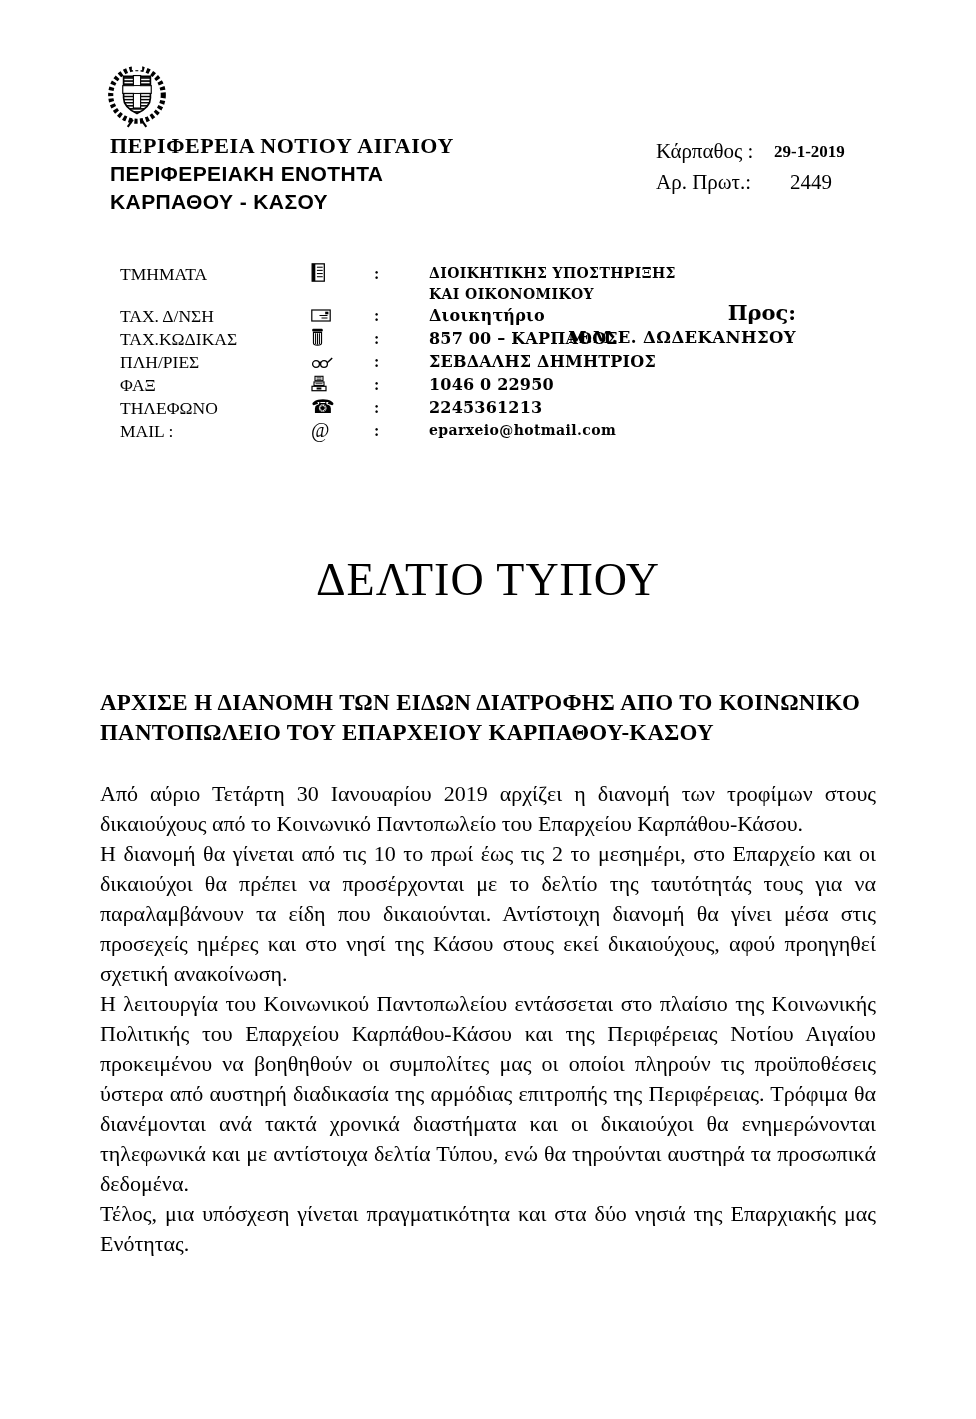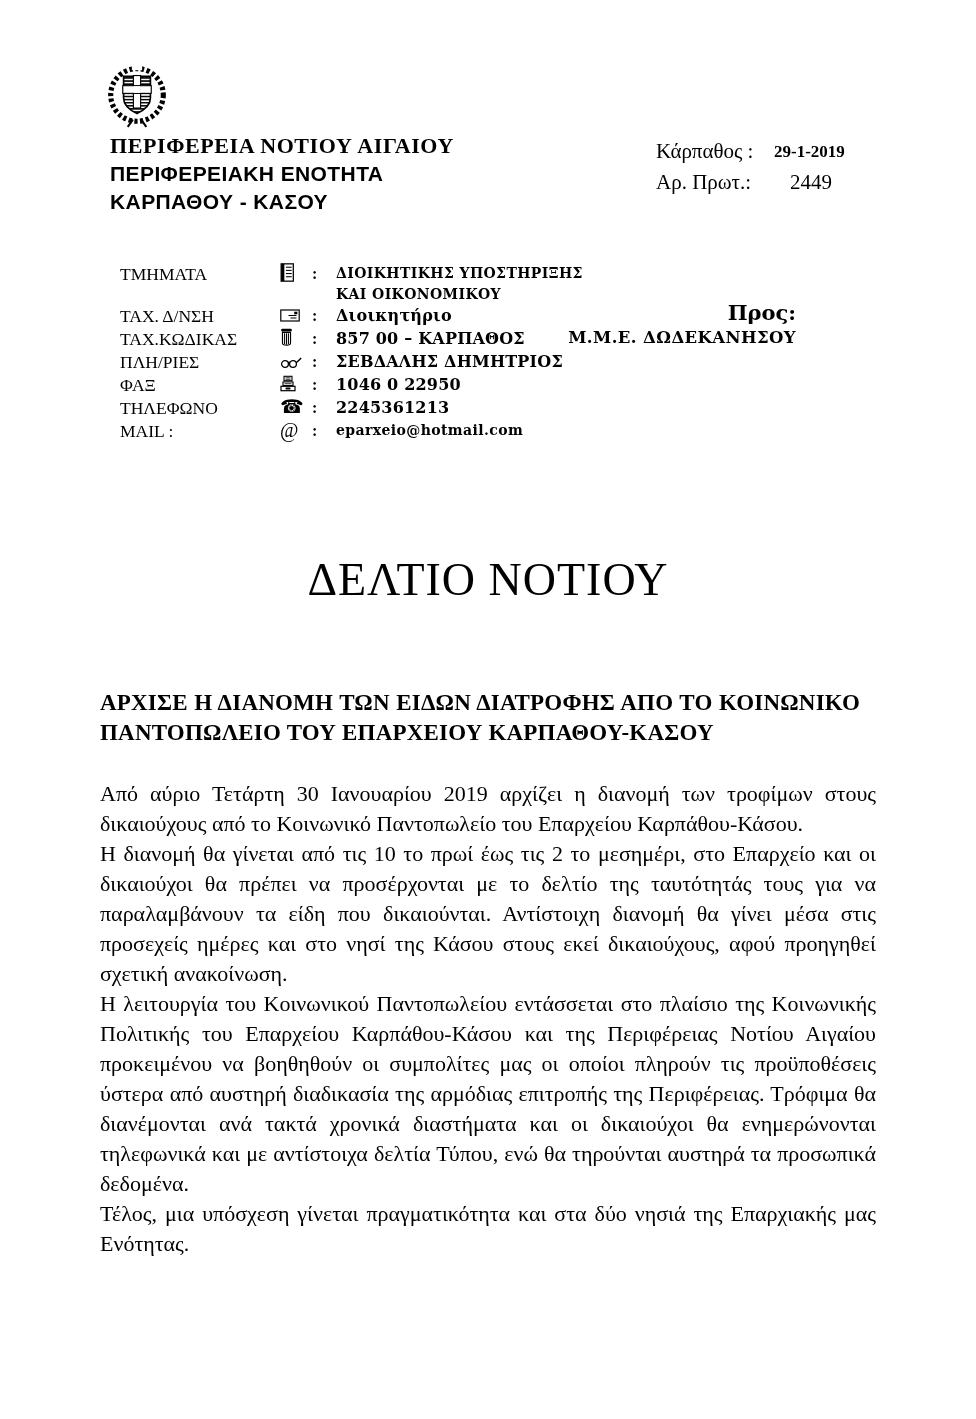--- a/index.html
+++ b/index.html
@@ -18,21 +18,21 @@
   .org-serif{font-family:"Liberation Serif",serif;font-weight:bold;font-size:22px;line-height:29px;letter-spacing:.6px;white-space:nowrap;}
   .org-sans{font-family:"Liberation Sans",sans-serif;font-weight:bold;font-size:21px;line-height:28px;letter-spacing:.4px;white-space:nowrap;}
   
   .meta{position:absolute;left:656px;top:136px;font-size:21px;}
   .meta-row{display:flex;align-items:center;height:31px;white-space:nowrap;}
   .meta-label{display:inline-block;width:118px;}
   .meta-date{font-weight:bold;font-size:17px;}
   .meta-proto{margin-left:16px;}
   
   .contact{position:absolute;left:120px;top:263px;}
-  .c-row{display:flex;align-items:flex-start;min-height:23px;}
+  .c-row{display:flex;align-items:flex-start;min-height:23px;gap:31px;}
   .c-label{width:160px;font-size:17.5px;line-height:22px;white-space:nowrap;}
   .c-icon{width:32px;text-align:left;line-height:20px;}
   .c-icon svg{vertical-align:-3px;}
   .c-colon{width:24px;font-weight:bold;font-size:16px;line-height:21px;}
   .c-value{font-family:"DejaVu Serif","Liberation Serif",serif;font-weight:bold;font-size:16px;line-height:22px;letter-spacing:.2px;white-space:nowrap;}
   .c-value.small{font-size:14px;line-height:21px;letter-spacing:.4px;}
   .glyph-icon{font-family:"DejaVu Sans",sans-serif;font-size:19px;line-height:18px;}
   .at-glyph{font-family:"Liberation Serif",serif;font-size:20px;font-weight:normal;}
   
   .recipient{position:absolute;left:560px;top:299px;width:236px;text-align:right;}
@@ -182,21 +182,21 @@
     </div>
 
   </div>
 
   <div class="recipient">
     <div class="to-label">Προς:</div>
     <div class="to-name">Μ.Μ.Ε. ΔΩΔΕΚΑΝΗΣΟΥ</div>
   </div>
 
   <div class="content">
-    <h1 class="title">ΔΕΛΤΙΟ ΝΟΤΙΟΥ</h1>
+    <h1 class="title">ΔΕΛΤΙΟ ΤΥΠΟΥ</h1>
     <h2 class="heading">ΑΡΧΙΣΕ Η ΔΙΑΝΟΜΗ ΤΩΝ ΕΙΔΩΝ ΔΙΑΤΡΟΦΗΣ ΑΠΟ ΤΟ ΚΟΙΝΩΝΙΚΟ ΠΑΝΤΟΠΩΛΕΙΟ ΤΟΥ ΕΠΑΡΧΕΙΟΥ ΚΑΡΠΑΘΟΥ-ΚΑΣΟΥ</h2>
     <div class="bodytext">
       <p>Από αύριο Τετάρτη 30 Ιανουαρίου 2019 αρχίζει η διανομή των τροφίμων στους δικαιούχους από το Κοινωνικό Παντοπωλείο του Επαρχείου Καρπάθου-Κάσου.</p>
       <p>Η διανομή θα γίνεται από τις 10 το πρωί έως τις 2 το μεσημέρι, στο Επαρχείο και οι δικαιούχοι θα πρέπει να προσέρχονται με το δελτίο της ταυτότητάς τους για να παραλαμβάνουν τα είδη που δικαιούνται. Αντίστοιχη διανομή θα γίνει μέσα στις προσεχείς ημέρες και στο νησί της Κάσου στους εκεί δικαιούχους, αφού προηγηθεί σχετική ανακοίνωση.</p>
       <p>Η λειτουργία του Κοινωνικού Παντοπωλείου εντάσσεται στο πλαίσιο της Κοινωνικής Πολιτικής του Επαρχείου Καρπάθου-Κάσου και της Περιφέρειας Νοτίου Αιγαίου προκειμένου να βοηθηθούν οι συμπολίτες μας οι οποίοι πληρούν τις προϋποθέσεις ύστερα από αυστηρή διαδικασία της αρμόδιας επιτροπής της Περιφέρειας. Τρόφιμα θα διανέμονται ανά τακτά χρονικά διαστήματα και οι δικαιούχοι θα ενημερώνονται τηλεφωνικά και με αντίστοιχα δελτία Τύπου, ενώ θα τηρούνται αυστηρά τα προσωπικά δεδομένα.</p>
       <p>Τέλος, μια υπόσχεση γίνεται πραγματικότητα και στα δύο νησιά της Επαρχιακής μας Ενότητας.</p>
     </div>
   </div>
 
 </div>

